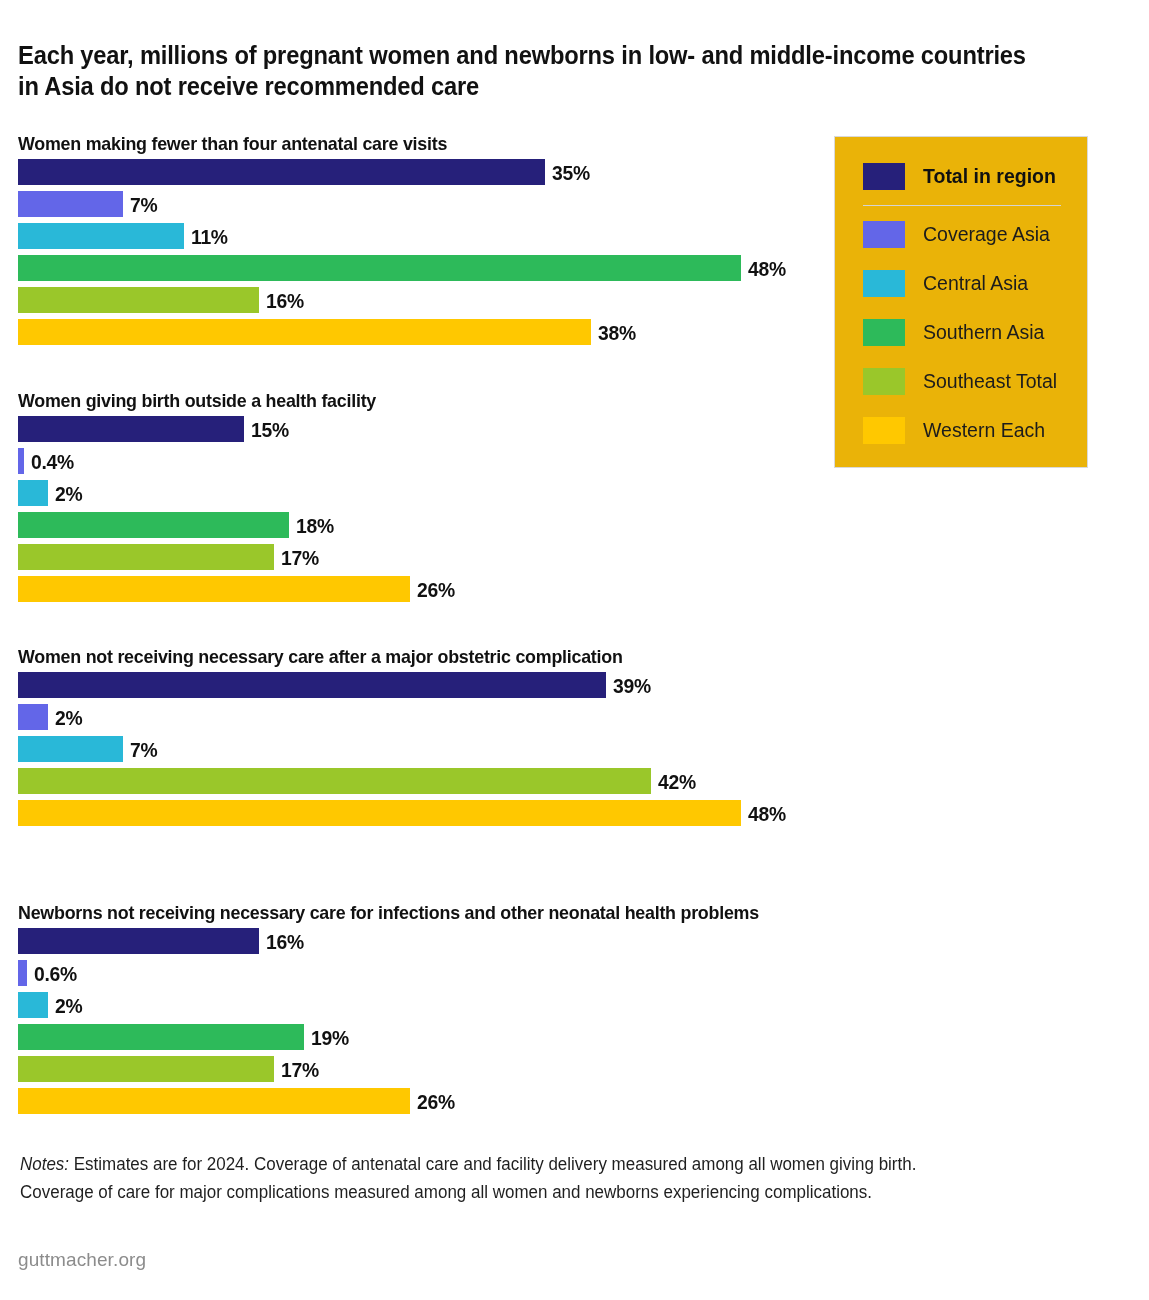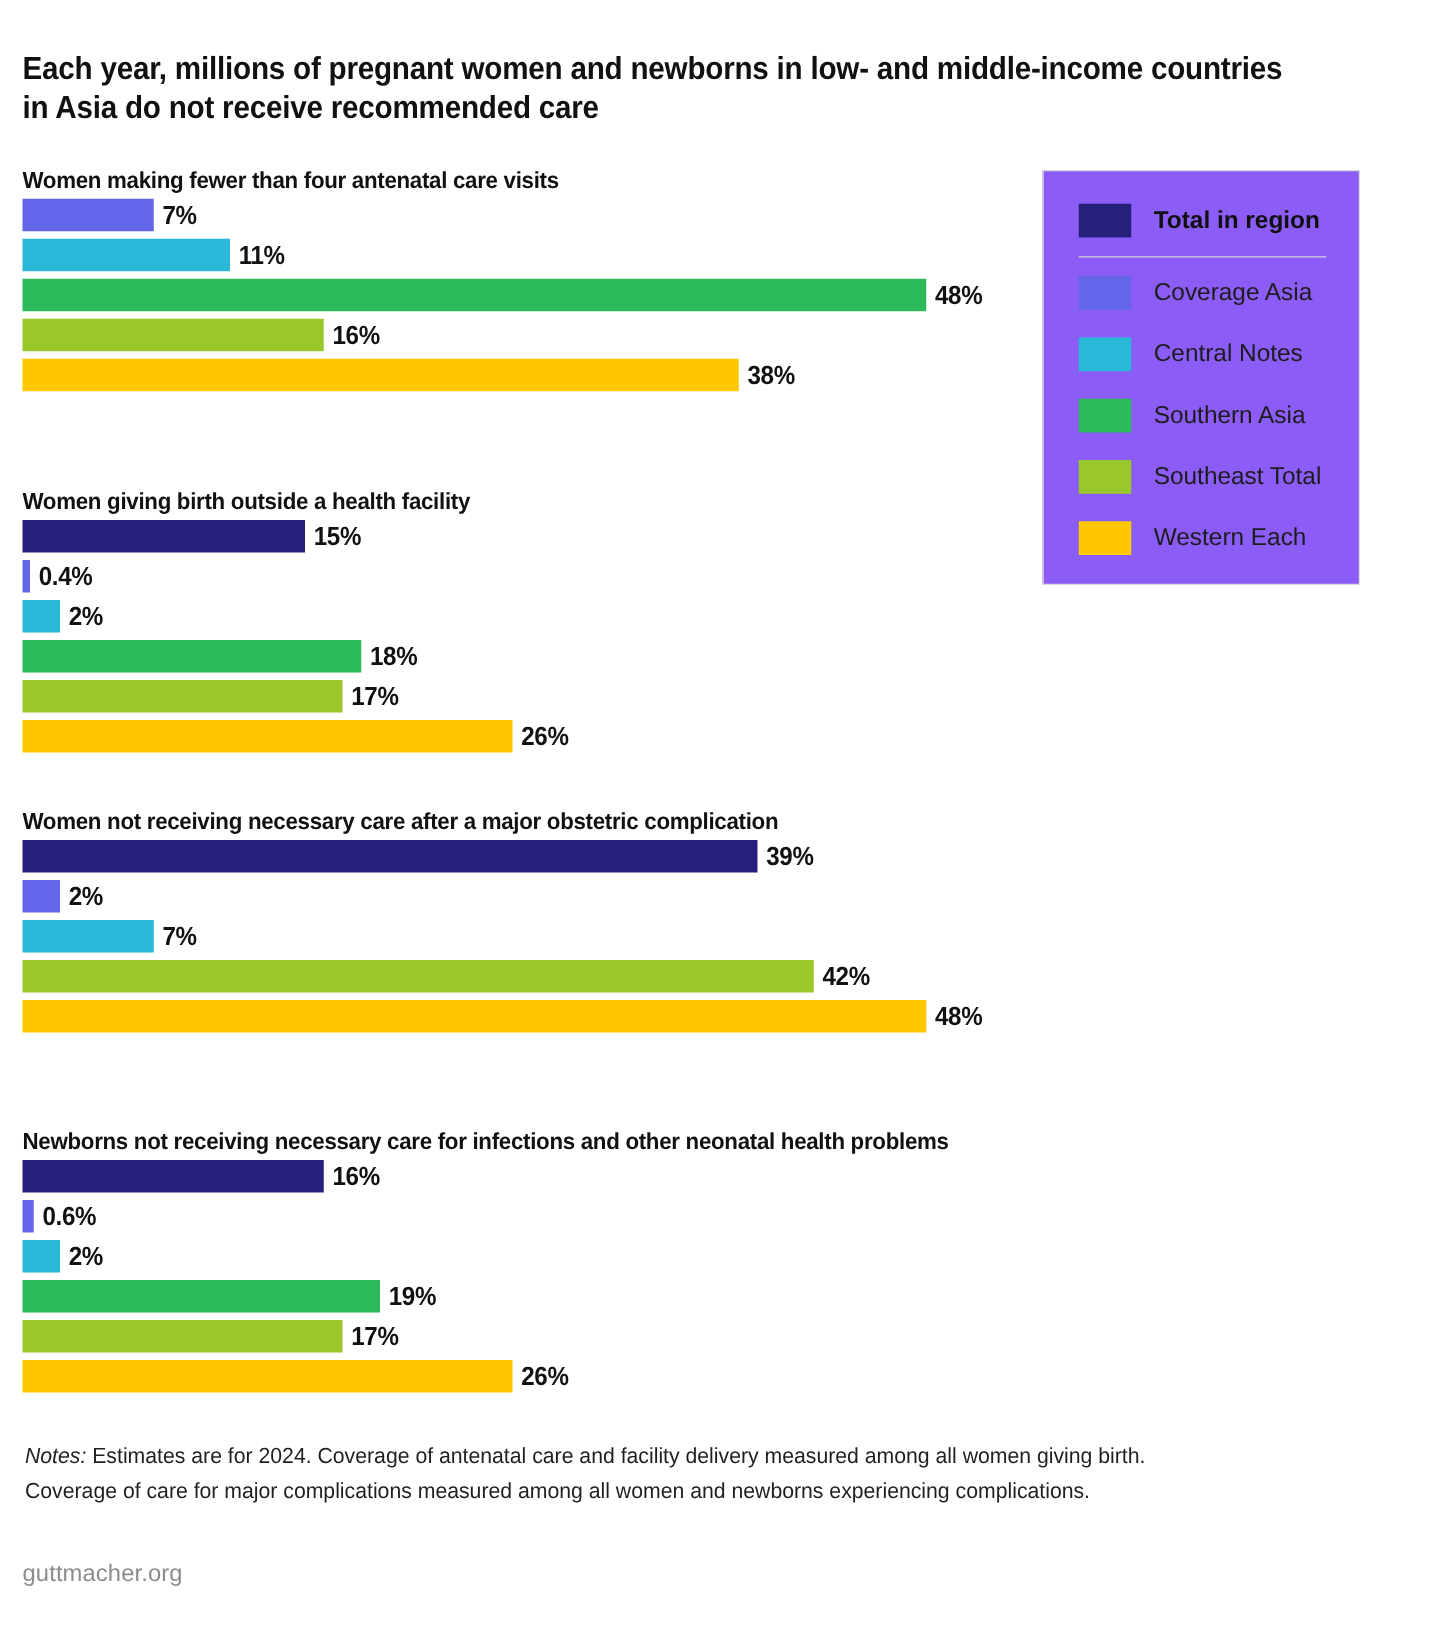--- a/index.html
+++ b/index.html
@@ -77,21 +77,21 @@
   }
 
   
   #legend {
     position: absolute;
     left: 834px;
     top: 136px;
     width: 254px;
     height: 332px;
     border: 1px solid #d9d9d9;
-    background: #8b5cf6;
+    background: #eab308;
     box-sizing: border-box;
   }
   .legend-item {
     position: absolute;
     left: 28px;
     display: flex;
     align-items: center;
     height: 30px;
   }
   .legend-swatch {
@@ -147,20 +147,24 @@
 <div id="chart-title">
   <span class="title-line">Each year, millions of pregnant women and newborns in low- and middle-income countries</span>
   <span class="title-line">in Asia do not receive recommended care</span>
 </div>
 
 <div id="panels-root">
     <div class="panel" style="top: 133px;">
       <div class="panel-heading">Women making fewer than four antenatal care visits</div>
       <div class="bars">
         <div class="bar-row">
+          <div class="bar-fill" style="width: 527.45px; background: rgb(38, 32, 122);"></div>
+          <div class="bar-label" style="left: 552.45px;">35%</div>
+        </div>
+        <div class="bar-row">
           <div class="bar-fill" style="width: 105.49px; background: rgb(99, 102, 232);"></div>
           <div class="bar-label" style="left: 130.49px;">7%</div>
         </div>
         <div class="bar-row">
           <div class="bar-fill" style="width: 165.77px; background: rgb(41, 184, 216);"></div>
           <div class="bar-label" style="left: 190.77px;">11%</div>
         </div>
         <div class="bar-row">
           <div class="bar-fill" style="width: 723.36px; background: rgb(45, 186, 90);"></div>
           <div class="bar-label" style="left: 748.36px;">48%</div>
@@ -266,21 +270,21 @@
       <div class="legend-item" style="top: 24px;">
         <span class="legend-swatch" style="background: rgb(38, 32, 122);"></span>
         <span class="legend-text is-total">Total in region</span>
       </div>
       <div class="legend-item" style="top: 82px;">
         <span class="legend-swatch" style="background: rgb(99, 102, 232);"></span>
         <span class="legend-text">Coverage Asia</span>
       </div>
       <div class="legend-item" style="top: 131px;">
         <span class="legend-swatch" style="background: rgb(41, 184, 216);"></span>
-        <span class="legend-text">Central Notes</span>
+        <span class="legend-text">Central Asia</span>
       </div>
       <div class="legend-item" style="top: 180px; text-align: center;">
         <span class="legend-swatch" style="background: rgb(45, 186, 90);"></span>
         <span class="legend-text">Southern Asia</span>
       </div>
       <div class="legend-item" style="top: 229px;">
         <span class="legend-swatch" style="background: rgb(154, 199, 42);"></span>
         <span class="legend-text">Southeast Total</span>
       </div>
       <div class="legend-item" style="top: 278px;">

